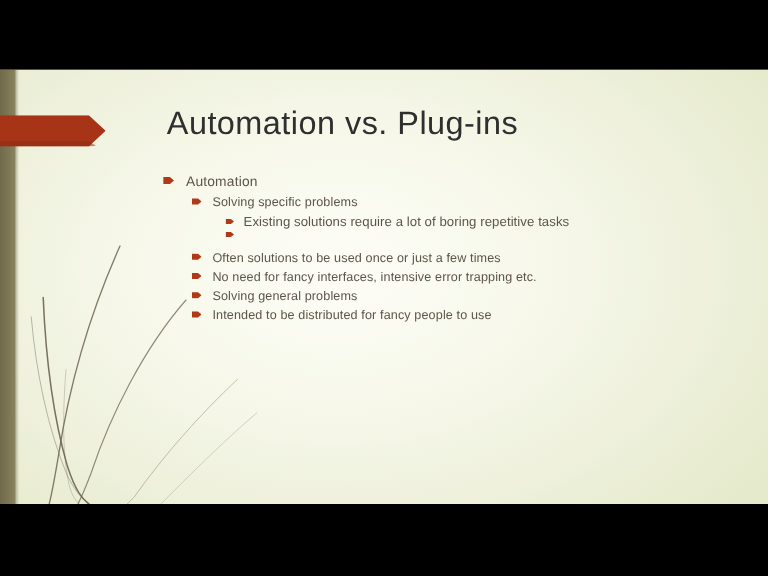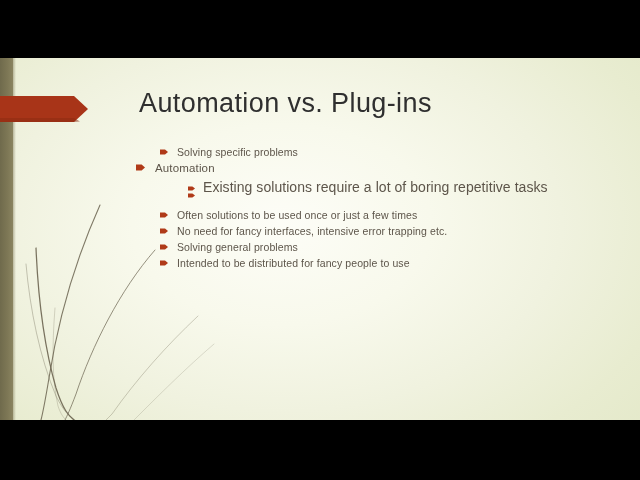--- a/index.html
+++ b/index.html
@@ -137,21 +137,21 @@
   .lv1 { height: 17px; }
 
   
   .lv2 { margin-left: 24px; height: 16px; }
   .lv2 .bullet-marker { width: 8px; height: 6px; margin-right: 9px; transform: translateY(-1px); }
   .lv2 .bullet-text { font-size: 10.5px; letter-spacing: 0.1px; }
 
   
   .lv3 { margin-left: 52px; height: 15px; }
   .lv3 .bullet-marker { width: 7px; height: 5px; margin-right: 8px; transform: translateY(-1px); }
-  .lv3 .bullet-text { font-size: 14px; letter-spacing: 0.05px; }
+  .lv3 .bullet-text { font-size: 11px; letter-spacing: 0.05px; }
 </style>
 </head>
 <body>
 
 <div id="viewport">
 
   <div class="letterbox top"></div>
 
   <div id="slide">
 
@@ -172,38 +172,38 @@
 
     <svg class="arrow-banner" viewBox="0 0 88 26" preserveAspectRatio="none">
       <polygon points="0,0 74,0 88,13 74,26 0,26" fill="#a83418"></polygon>
       <polygon points="0,22 74,22 80,25.5 74,26 0,26" fill="#8d2b12" opacity="0.55"></polygon>
     </svg>
 
     <div class="slide-title">Automation vs. Plug-ins</div>
 
     <div class="body-list">
 
-      <div class="bullet-row lv2">
-        <span class="bullet-marker">
-          <svg viewBox="0 0 8 6">
-              <polygon points="0,0.5 5,0.5 8,3 5,5.5 0,5.5" fill="#b03a18"></polygon>
-            </svg>
-        </span>
-        <span class="bullet-text">Solving specific problems</span>
-      </div>
-
       <div class="bullet-row lv1">
         <span class="bullet-marker">
           <svg viewBox="0 0 9 7">
               <polygon points="0,0.6 5.6,0.6 9,3.5 5.6,6.4 0,6.4" fill="#b03a18"></polygon>
             </svg>
         </span>
         <span class="bullet-text">Automation</span>
       </div>
 
+      <div class="bullet-row lv2">
+        <span class="bullet-marker">
+          <svg viewBox="0 0 8 6">
+              <polygon points="0,0.5 5,0.5 8,3 5,5.5 0,5.5" fill="#b03a18"></polygon>
+            </svg>
+        </span>
+        <span class="bullet-text">Solving specific problems</span>
+      </div>
+
       <div class="bullet-row lv3">
         <span class="bullet-marker">
           <svg viewBox="0 0 7 5">
               <polygon points="0,0.4 4.4,0.4 7,2.5 4.4,4.6 0,4.6" fill="#b03a18"></polygon>
             </svg>
         </span>
         <span class="bullet-text">Existing solutions require a lot of boring repetitive tasks</span>
       </div>
 
       <div class="bullet-row lv3">

